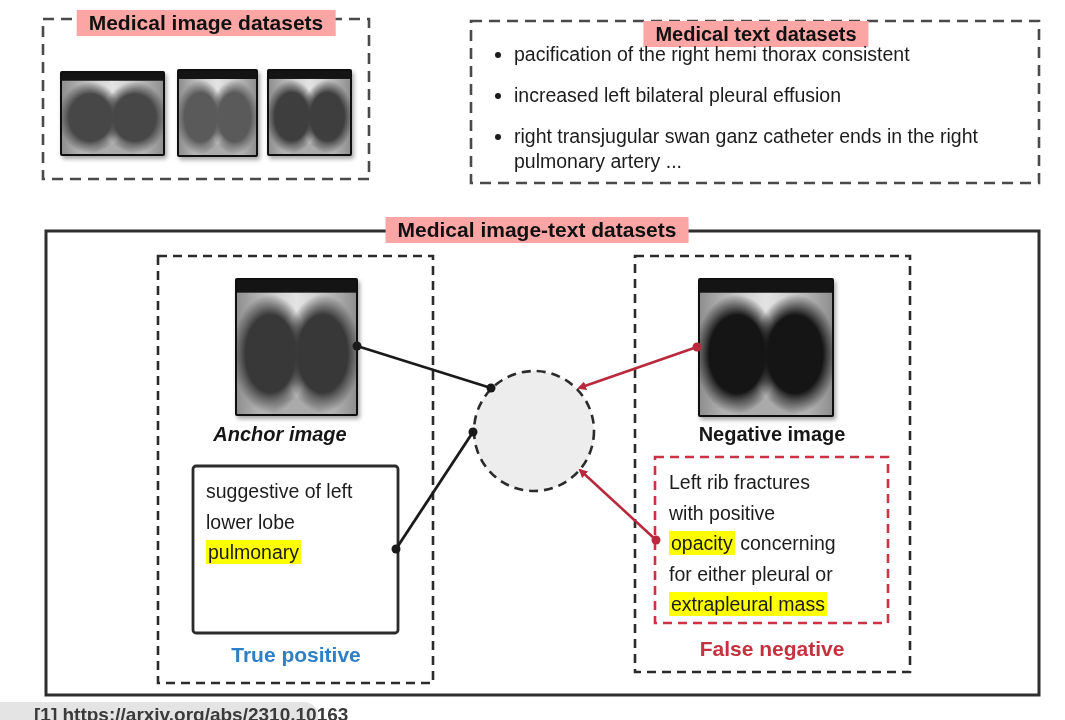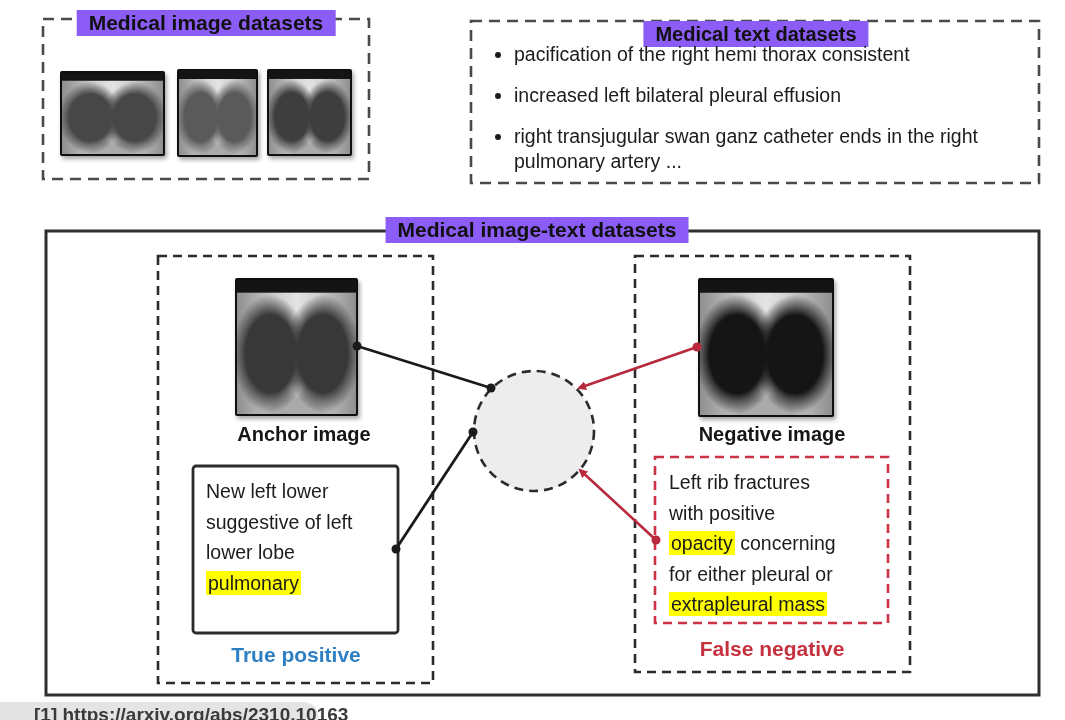--- a/index.html
+++ b/index.html
@@ -9,21 +9,21 @@
     font-family:"Liberation Sans","DejaVu Sans",sans-serif;
     color:#1a1a1a;
   }
   svg.layer{position:absolute;left:0;top:0;width:1065px;height:720px;}
   #boxes-layer{z-index:1;}
   #links-layer{z-index:3;pointer-events:none;}
 
   
   .box-title{
     position:absolute;z-index:2;transform:translateX(-50%);
-    background:#8b5cf6;padding:0 12px;white-space:nowrap;
+    background:#fca5a5;padding:0 12px;white-space:nowrap;
     font-weight:bold;font-size:21px;line-height:26px;color:#111;
   }
 
   
   ul.bullets{
     position:absolute;z-index:2;margin:0;padding:0 0 0 32px;
     list-style:disc outside;
   }
   ul.bullets li{
     font-size:19.5px;line-height:25px;margin:0 0 16px 0;color:#1c1c1c;
@@ -96,23 +96,22 @@
 <div class="xray xr-b" style="left:177px;top:69px;width:77px;height:84px;"></div>
 <div class="xray xr-c" style="left:267px;top:69px;width:81px;height:83px;"></div>
 
 <ul class="bullets" style="left:482px;top:42px;width:545px;">
   <li>pacification of the right hemi thorax consistent</li>
   <li>increased left bilateral pleural effusion</li>
   <li>right transjugular swan ganz catheter ends in the right pulmonary artery ...</li>
 </ul>
 
 <div class="xray xr-anchor" style="left:235px;top:278px;width:119px;height:134px;"></div>
-<div class="img-label" style="left:304px;top:423px;">Anchor image</div>
+<div class="img-label" style="left:280px;top:423px;font-style:italic;">Anchor image</div>
 <div class="caption" style="left:193px;top:470px;width:205px;height:163px;padding:6px 0 0 13px;">
-    <div class="cap-line"><span>New left lower</span></div>
     <div class="cap-line"><span>suggestive of left</span></div>
     <div class="cap-line"><span>lower lobe</span></div>
     <div class="cap-line"><span class="hl">pulmonary</span></div>
   </div>
 <div class="verdict tp" style="left:296px;top:643px;">True positive</div>
 
 <div class="xray xr-neg" style="left:698px;top:278px;width:132px;height:135px;"></div>
 <div class="img-label" style="left:772px;top:423px;">Negative image</div>
 <div class="caption" style="left:655px;top:461px;width:233px;height:162px;padding:6px 0 0 14px;">
     <div class="cap-line"><span>Left rib fractures</span></div>

